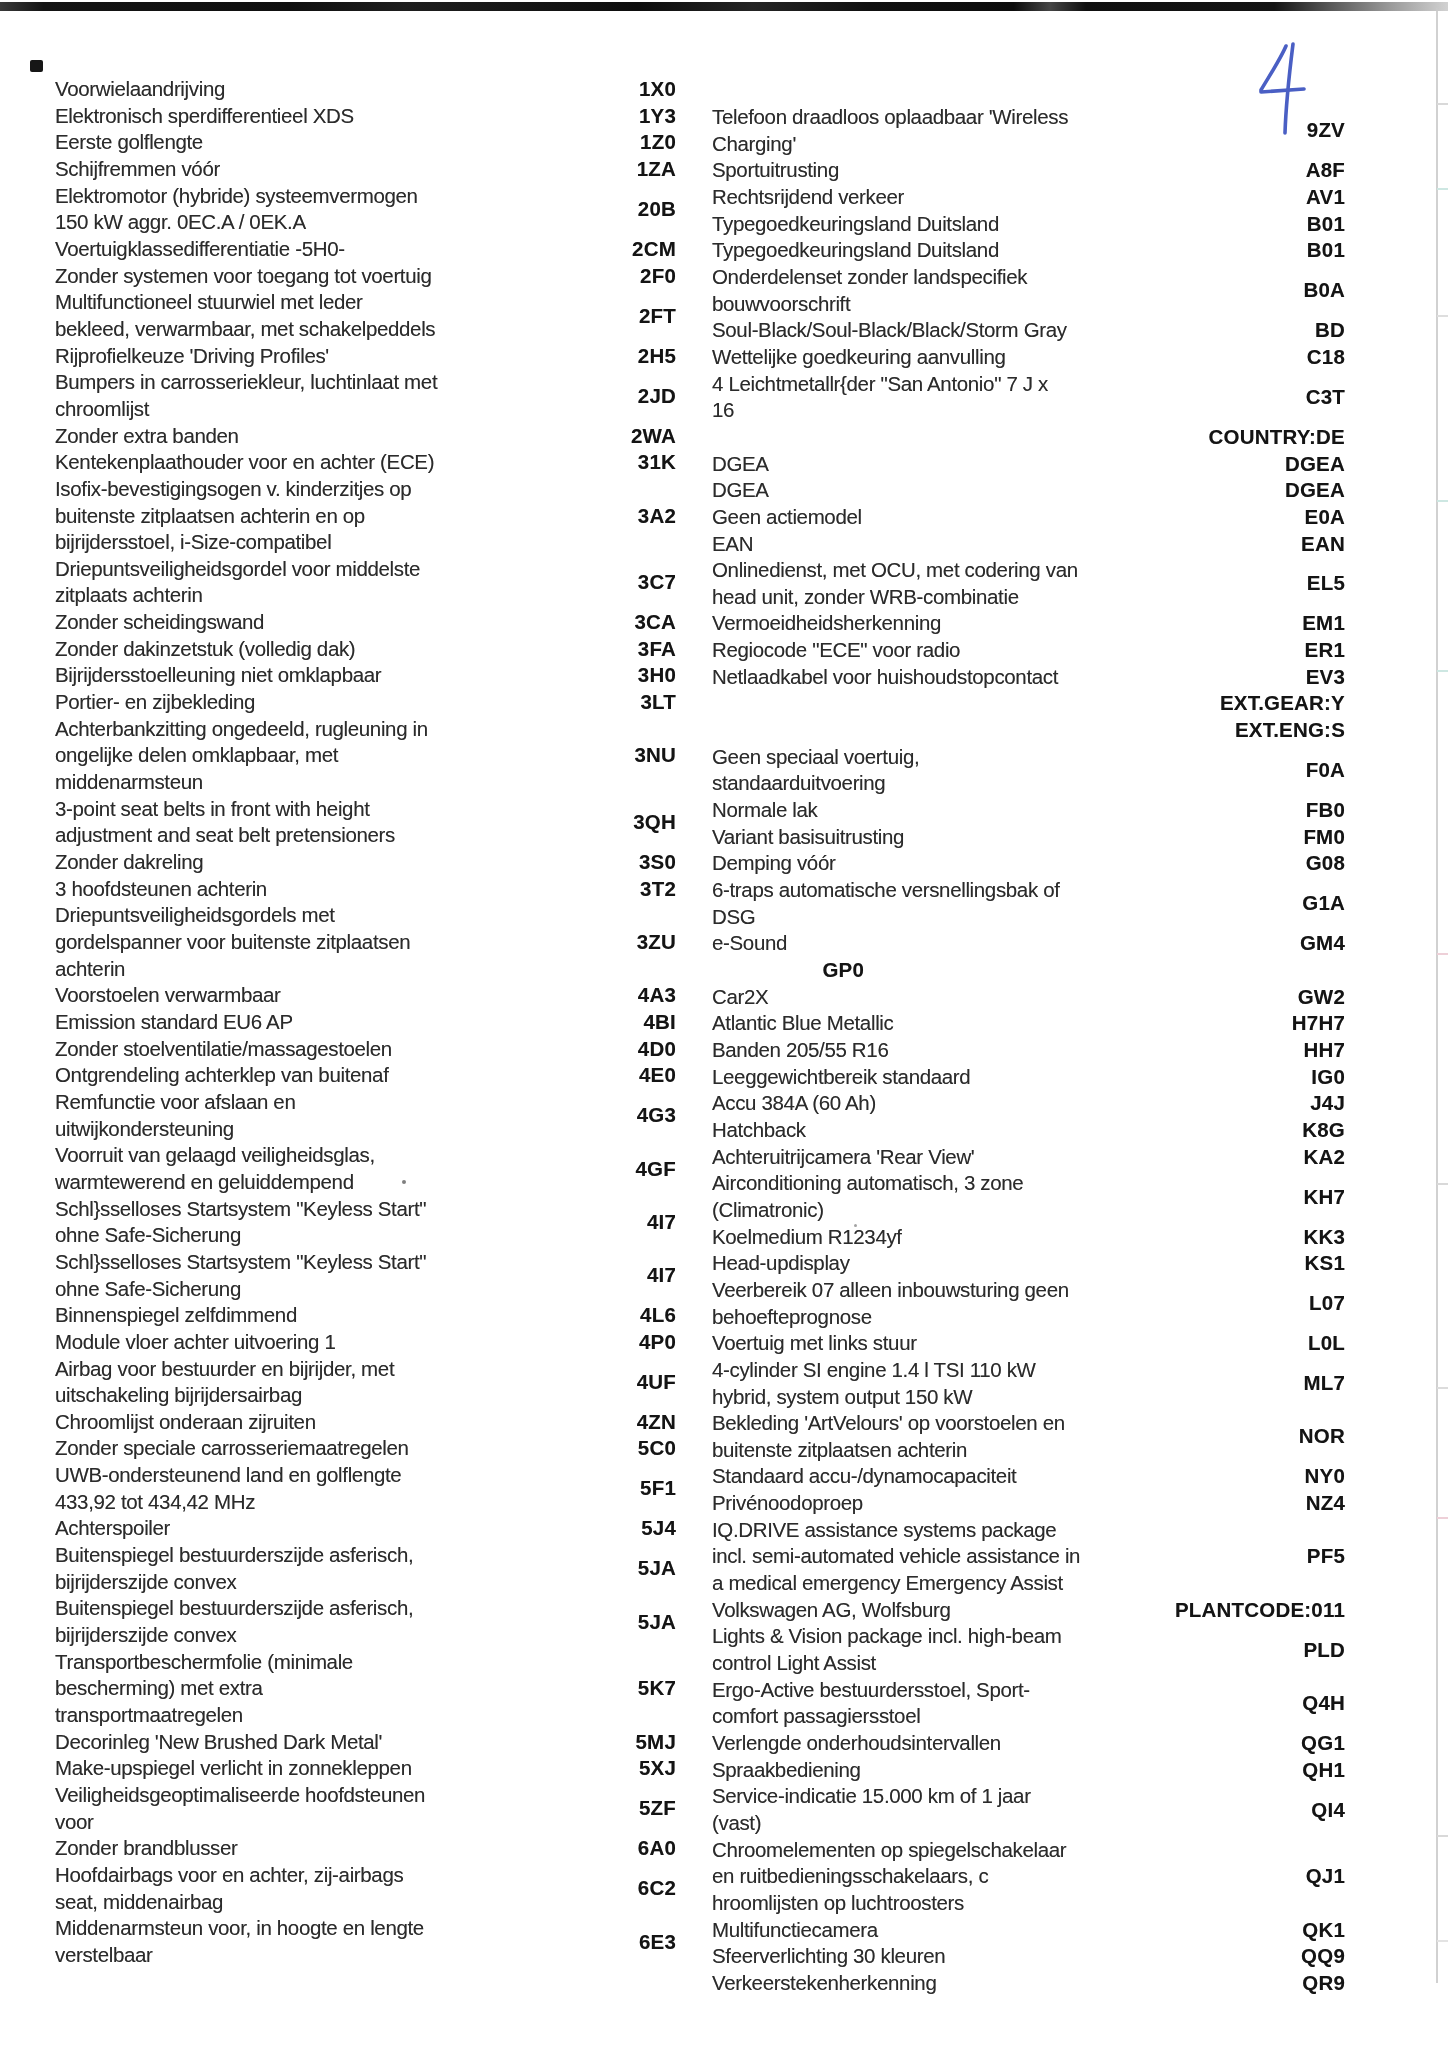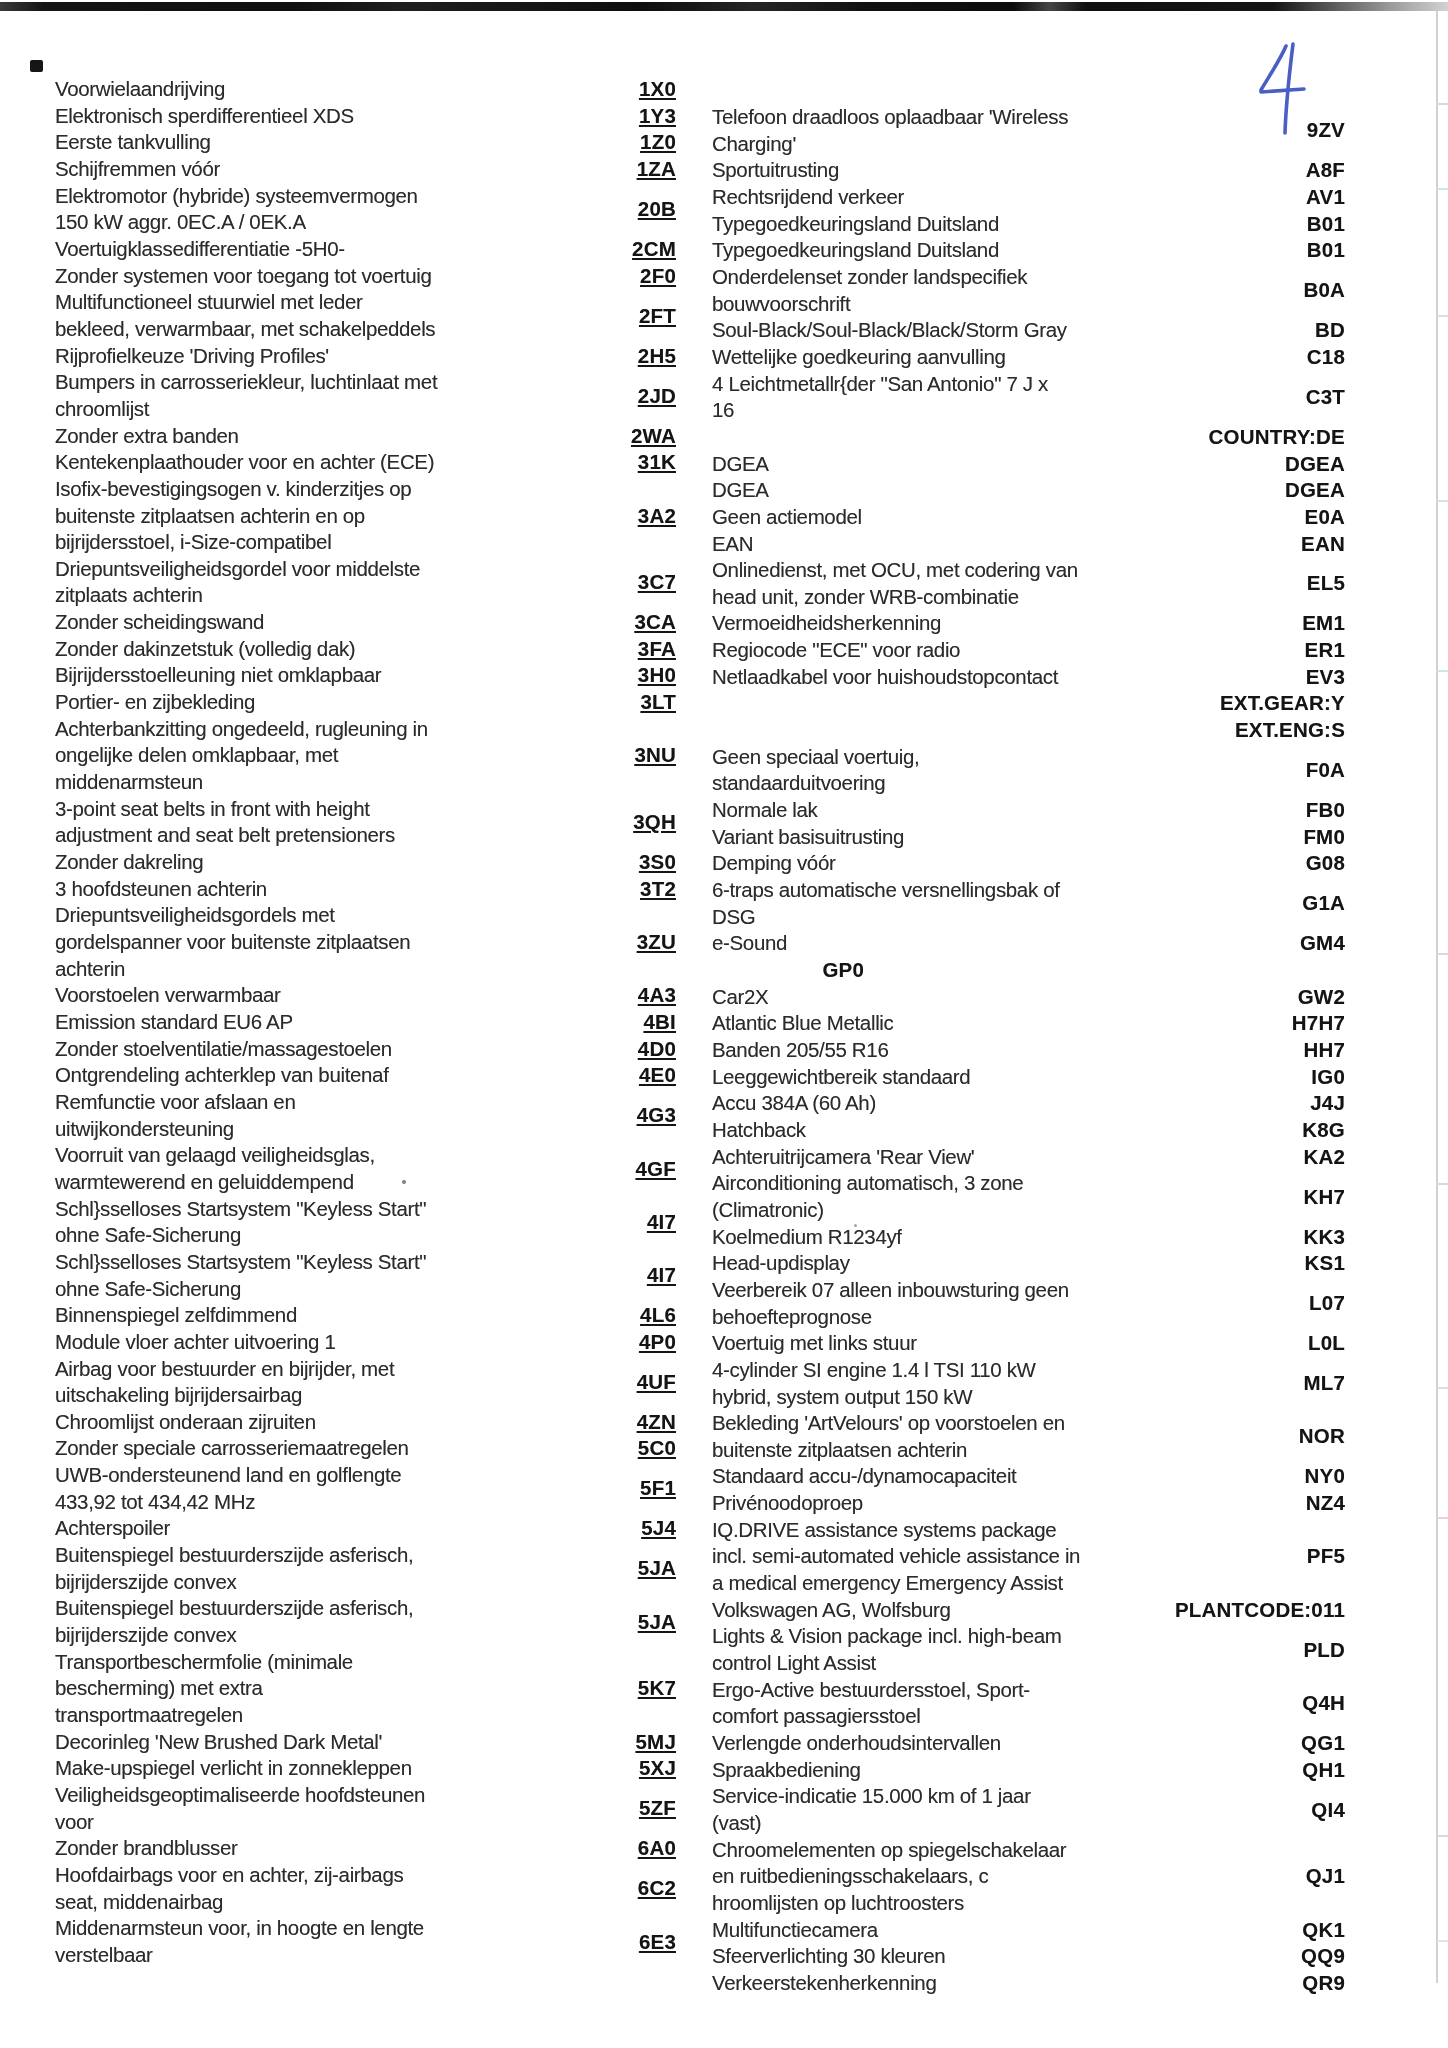--- a/index.html
+++ b/index.html
@@ -36,21 +36,21 @@
   
   .col{position:absolute;top:76px;display:flex;flex-direction:column;}
   .col-left{left:55px;width:621px;}
   .col-right{left:712px;width:633px;margin-top:28px;}
   .item{display:flex;align-items:center;}
   .desc{flex:1 1 auto;white-space:pre-line;}
   .code{
     flex:0 0 auto;text-align:right;white-space:nowrap;
     font-weight:700;color:#141414;letter-spacing:0.2px;
   }
-  .col-left .code{min-width:92px;text-decoration:underline;}
+  .col-left .code{min-width:92px;}
   .col-right .code{min-width:152px;}
 </style>
 </head>
 <body>
 
 <div class="sheet">
 
   <div class="scan-top-band"></div>
   <div class="scan-speck speck-a"></div>
   <div class="scan-speck speck-b"></div>
@@ -64,21 +64,21 @@
   <div class="col col-left">
     <div class="item">
         <div class="desc">Voorwielaandrijving</div>
         <div class="code">1X0</div>
       </div>
       <div class="item">
         <div class="desc">Elektronisch sperdifferentieel XDS</div>
         <div class="code">1Y3</div>
       </div>
       <div class="item">
-        <div class="desc">Eerste tankvulling</div>
+        <div class="desc">Eerste golflengte</div>
         <div class="code">1Z0</div>
       </div>
       <div class="item">
         <div class="desc">Schijfremmen vóór</div>
         <div class="code">1ZA</div>
       </div>
       <div class="item">
         <div class="desc">Elektromotor (hybride) systeemvermogen
 150 kW aggr. 0EC.A / 0EK.A</div>
         <div class="code">20B</div>

